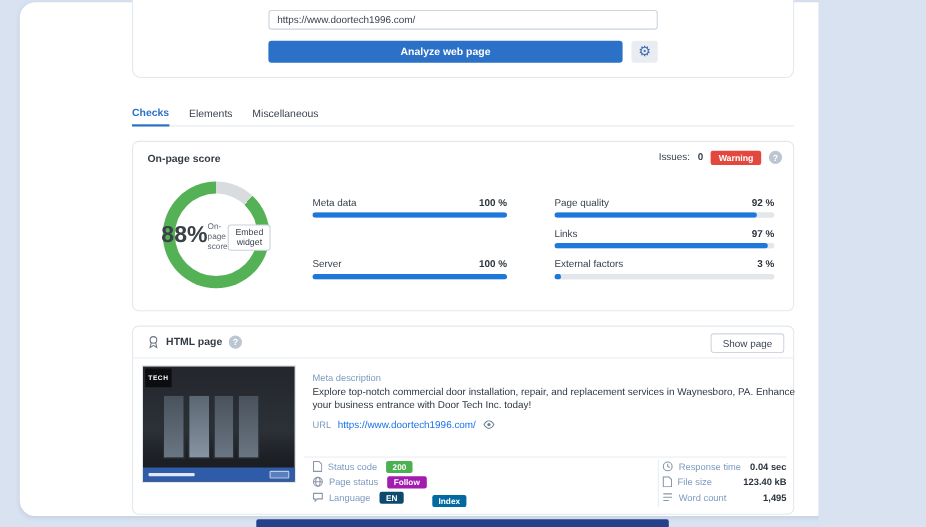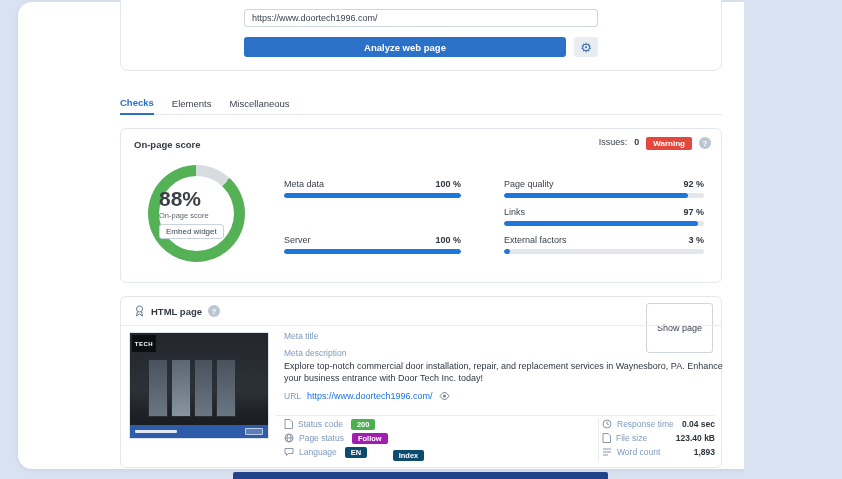--- a/index.html
+++ b/index.html
@@ -35,39 +35,39 @@
   .card-title { position:absolute; left:13px; top:10px; font-size:9.5px; font-weight:bold; color:#333b44; }
   .issues-row { position:absolute; right:10px; top:8px; display:flex; align-items:flex-start; gap:7px; }
   .issues-label { font-size:9px; color:#39424c; }
   .issues-count { font-size:9px; color:#39424c; font-weight:bold; }
   .warning-badge { background:#e2483d; color:#fff; font-size:8px; font-weight:bold; padding:2px 7px; border-radius:2px; }
   .help { width:12px; height:12px; border-radius:50%; background:#bcc6d2; color:#fff; font-size:8px; font-weight:bold;
           display:inline-flex; align-items:center; justify-content:center; cursor:pointer; }
 
   .donut { position:absolute; left:27px; top:36px; width:97px; height:97px; border-radius:50%; }
   .donut-hole { position:absolute; inset:11px; background:#fff; border-radius:50%;
-                display:flex; flex-direction:column; align-items:flex-start; justify-content:center; }
+                display:flex; flex-direction:row; align-items:center; justify-content:center; }
   .score-value { font-size:21px; font-weight:bold; color:#3a4147; line-height:1; }
   .score-caption { font-size:7.5px; color:#5c6670; margin-top:2px; }
   .embed-btn { margin-top:4px; font-size:8px; color:#3c4450; background:#fff; border:1px solid #c9d2dd;
                border-radius:3px; padding:2px 6px; cursor:pointer; font-family:"Liberation Sans","DejaVu Sans",sans-serif; }
 
   .metric { position:absolute; }
   .metric-head { display:flex; justify-content:space-between; align-items:flex-end; }
   .metric-label { font-size:9px; color:#39424c; }
   .metric-value { font-size:9px; color:#2c343d; font-weight:bold; }
   .metric-track { margin-top:4px; height:5px; border-radius:2.5px; background:#e3e7ec; overflow:hidden; }
   .metric-fill { height:100%; border-radius:2.5px; background:#1e78dc; }
 
   
   .html-card { left:120px; top:296px; width:602px; height:172px; }
   .html-header { position:absolute; left:13px; top:8px; display:flex; align-items:center; gap:6px; }
   .html-title { font-size:9.5px; font-weight:bold; color:#333b44; }
   .show-page-btn { position:absolute; right:8px; top:6px; font-size:9px; color:#3c4450; background:#fff;
-                   border:1px solid #cfd6df; border-radius:3px; padding:19px 10px; cursor:pointer;
+                   border:1px solid #cfd6df; border-radius:3px; padding:3px 10px; cursor:pointer;
                    font-family:"Liberation Sans","DejaVu Sans",sans-serif; }
   .h-divider { position:absolute; left:0; top:28px; width:100%; border-top:1px solid #e9edf1; }
 
   .thumb { position:absolute; left:8px; top:35px; width:140px; height:107px; overflow:hidden; border:1px solid #dfe4ea;
            background:linear-gradient(180deg,#23262c 0%,#2c3138 55%,#1d2025 78%,#17191d 100%); }
   .thumb-logo { position:absolute; left:2px; top:2px; width:24px; height:17px; background:#0b0d10; color:#fff;
                 font-size:6px; font-weight:bold; letter-spacing:.5px; display:flex; align-items:center; justify-content:center; }
   .thumb-doors { position:absolute; left:18px; top:26px; width:88px; height:58px; display:flex; gap:3px; }
   .thumb-doors span { flex:1; background:linear-gradient(180deg,#49525c,#6a7683); border:1px solid #2a2f36; }
   .thumb-doors span:nth-child(2){ background:linear-gradient(180deg,#5b6672,#8794a2); }
@@ -198,21 +198,20 @@
           <span></span>
           <span></span>
       </div>
       <div class="thumb-cookiebar">
         <i class="tl"></i>
           <i class="tb"></i>
       </div>
     </div>
 
     <div class="meta-block">
-      <div class="meta-label">Meta title</div>
       <div class="meta-label" style="margin-top:7px">Meta description</div>
       <div class="meta-text">Explore top-notch commercial door installation, repair, and replacement services in Waynesboro, PA. Enhance your business entrance with Door Tech Inc. today!</div>
       <div class="url-row">
         <span class="meta-label">URL</span>
         <a class="url-link" href="#">https://www.doortech1996.com/</a>
         <svg class="ic" width="11" height="8" viewBox="0 0 11 8">
           <path d="M5.5 0.5 C8 0.5 10 4 10 4 C10 4 8 7.5 5.5 7.5 C3 7.5 1 4 1 4 C1 4 3 0.5 5.5 0.5 Z" fill="none" stroke="#6e8099"></path>
           <circle cx="5.5" cy="4" r="1.5" fill="#6e8099"></circle>
         </svg>
       </div>
@@ -229,21 +228,21 @@
       <span class="badge" style="background: rgb(76, 175, 80);">200</span>
     </div>
     <div class="stat-row" style="left:163px; top:135px">
       <svg class="ic" width="10" height="10" viewBox="0 0 10 10">
         <circle cx="5" cy="5" r="4" fill="none" stroke="#8a97a8"></circle>
         <ellipse cx="5" cy="5" rx="2" ry="4" fill="none" stroke="#8a97a8"></ellipse>
         <path d="M1 5 H9" stroke="#8a97a8"></path>
       </svg>
       <span class="stat-label">Page status</span>
       <span class="badge" style="background: #a21caf; text-align: center;">Follow</span>
-      <span class="badge" style="margin-left: 0px; background: #0c4a6e; margin-top: 34px;">Index</span>
+      <span class="badge" style="margin-left: 0px; background: #0369a1; margin-top: 34px;">Index</span>
     </div>
     <div class="stat-row" style="left:163px; top:149px">
       <svg class="ic" width="10" height="10" viewBox="0 0 10 10">
         <path d="M1 1.5 H9 V6.5 H4.5 L2.5 8.5 V6.5 H1 Z" fill="none" stroke="#8a97a8"></path>
       </svg>
       <span class="stat-label">Language</span>
       <span class="badge" style="background: #0c4a6e;">EN</span>
     </div>
 
     <div class="stat-row-r" style="top:121px">
@@ -259,16 +258,16 @@
         <path d="M1 .5 H6 L8.5 3 V9.5 H1 Z" fill="none" stroke="#8a97a8"></path>
       </svg>
       <span class="stat-label">File size</span>
       <span class="stat-value">123.40 kB</span>
     </div>
     <div class="stat-row-r" style="top:149px">
       <svg class="ic" width="10" height="10" viewBox="0 0 10 10">
         <path d="M1 2 H9 M1 5 H9 M1 8 H6" stroke="#8a97a8" fill="none"></path>
       </svg>
       <span class="stat-label">Word count</span>
-      <span class="stat-value">1,893</span>
+      <span class="stat-value">1,495</span>
     </div>
   </div>
 </div>
 
 </body></html>

